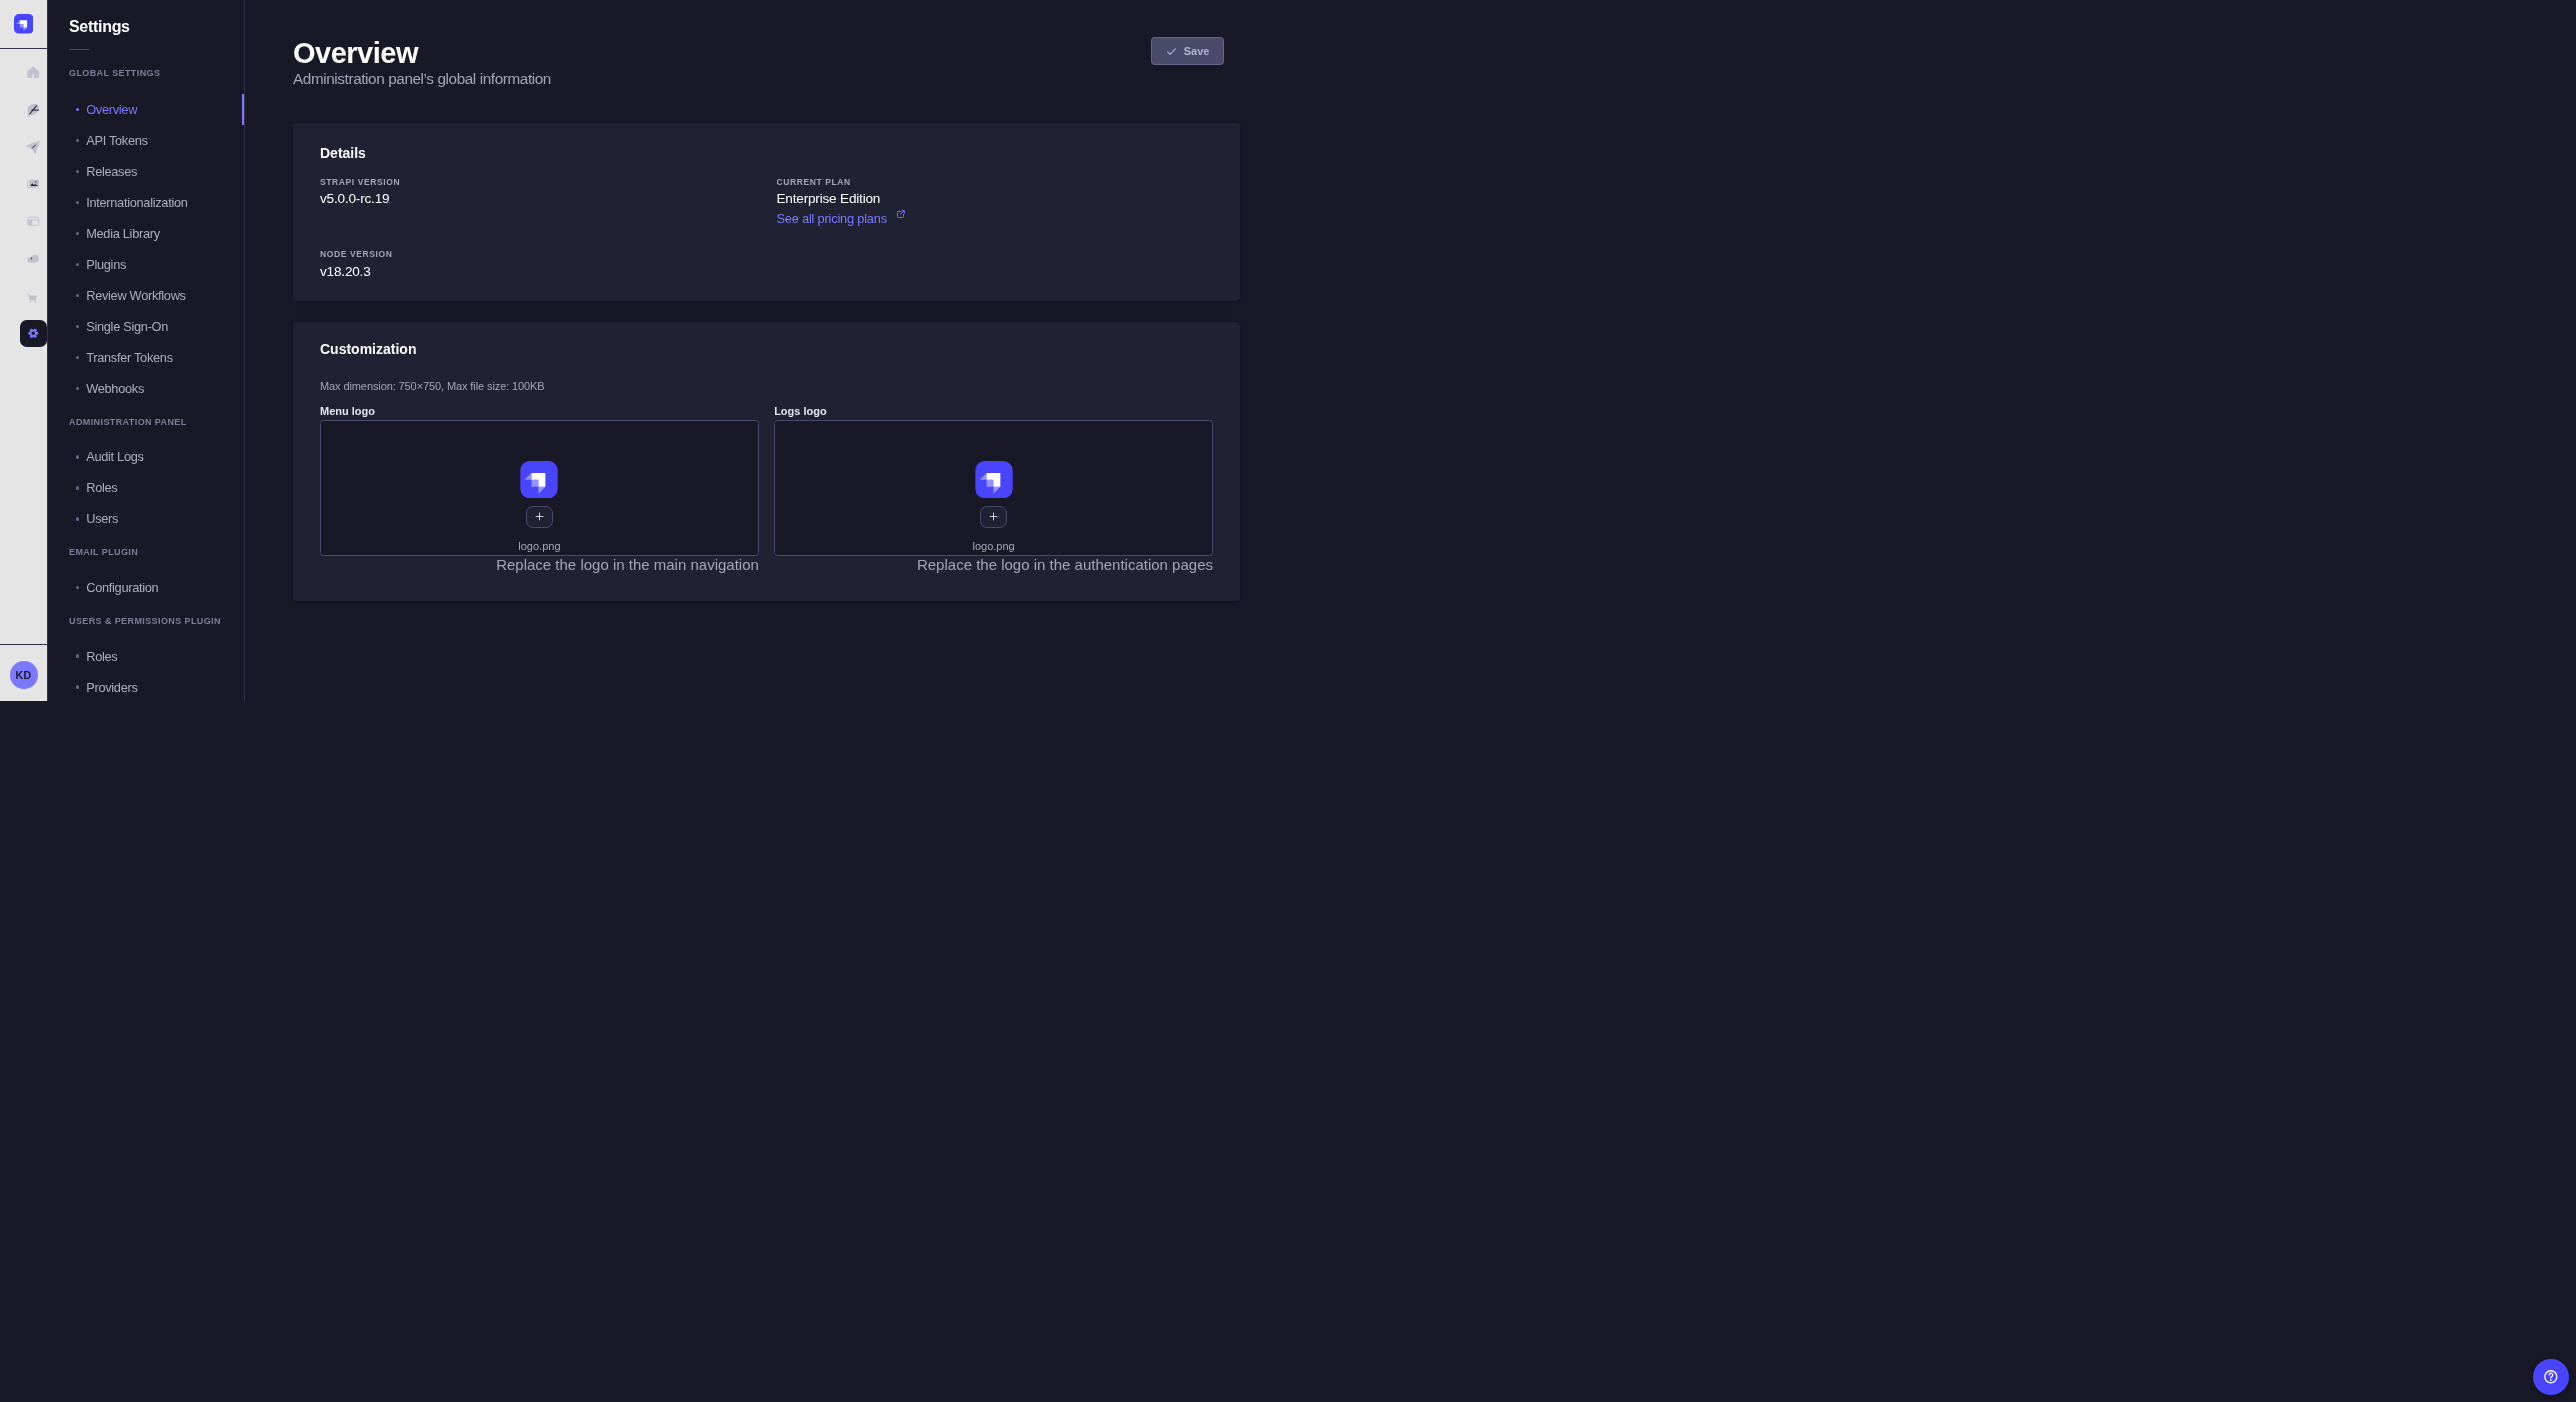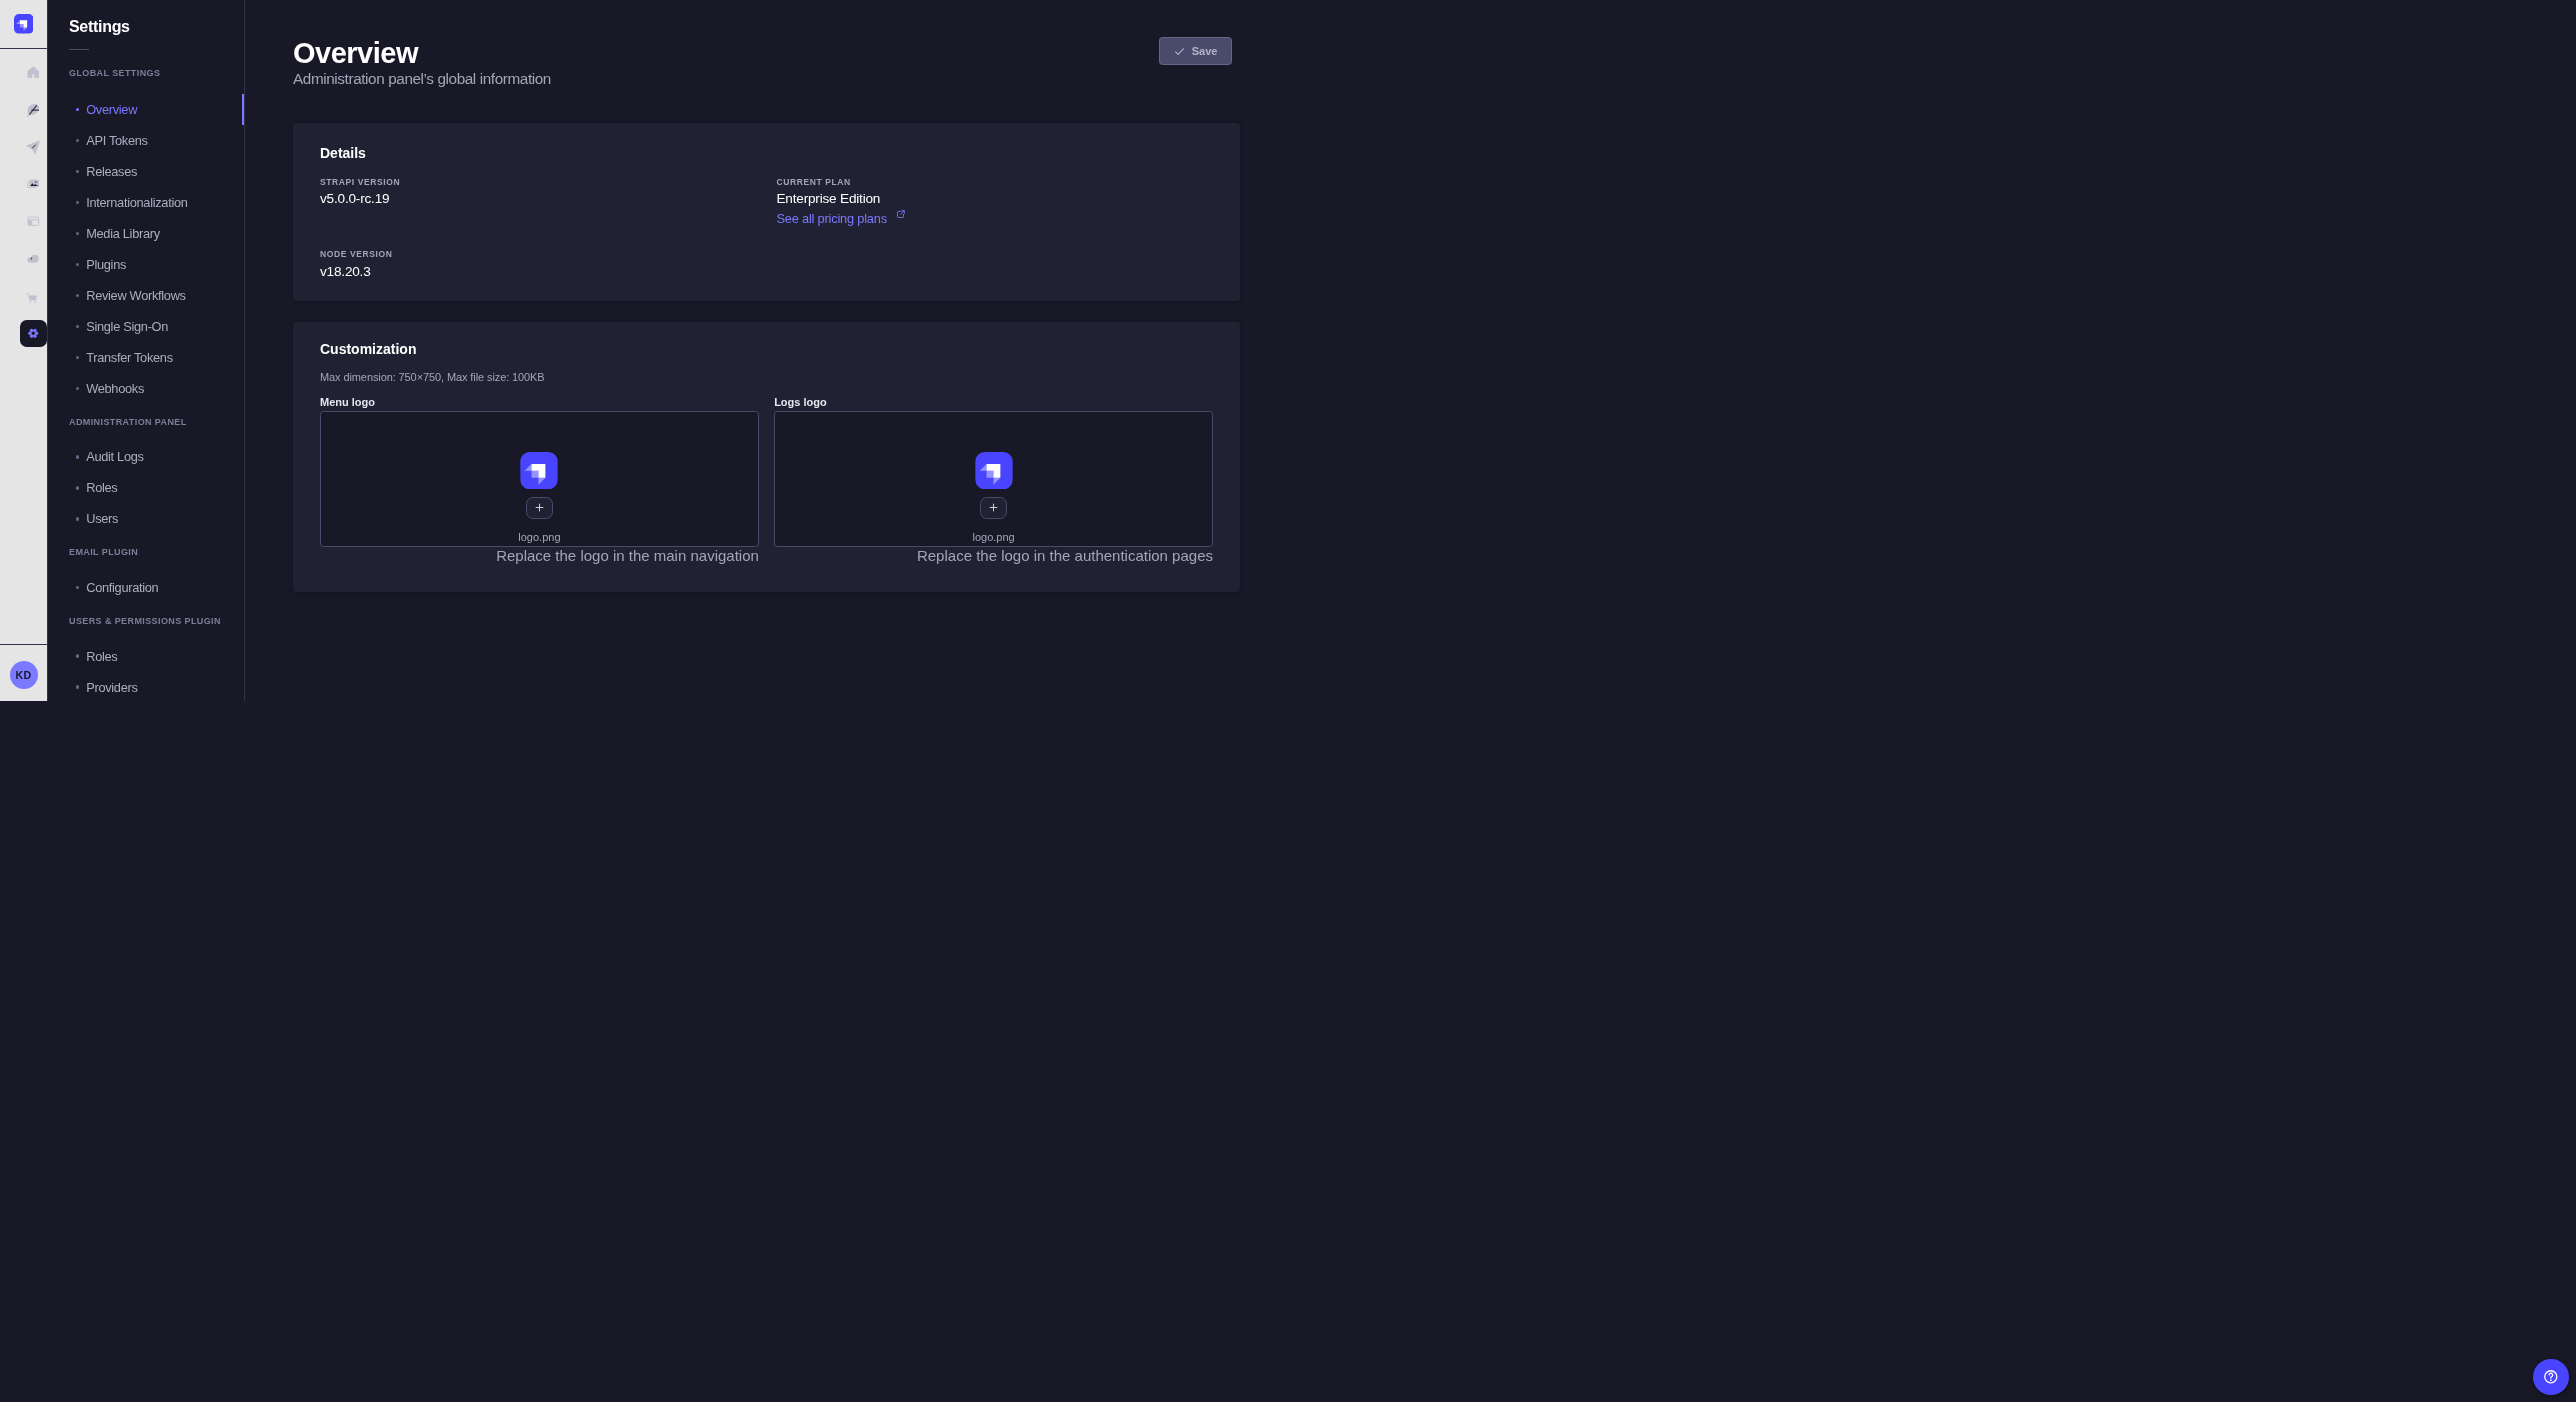--- a/index.html
+++ b/index.html
@@ -76,21 +76,21 @@
   .snav-item.active::after {
     content:''; position:absolute; right:0; top:0; width:1.7px; height:31px;
     background:#7b79ff;
   }
   
   .main { flex:1 1 auto; padding:0 48px; position:relative; overflow:hidden; }
   .page-header { padding-top:35px; position:relative; }
   .page-title { font-size:29px; line-height:36px; font-weight:700; color:#fff; letter-spacing:-0.5px; }
   .page-subtitle { font-size:15.3px; line-height:20.4px; letter-spacing:-0.4px; color:#a5a5ba; margin-top:-2px; }
   .save-btn {
-    position:absolute; top:37px; right:8px; height:28px;
+    position:absolute; top:37px; right:16px; height:28px;
     display:flex; align-items:center; gap:6.8px; padding:0 13.6px;
     background:#4a4a6a; border:0.9px solid #666687; border-radius:3.4px;
     color:#b4b4c9; font-size:11px; font-weight:700; font-family:inherit; cursor:default;
   }
   .save-btn svg { width:11px; height:11px; }
   .card {
     background:#212134; border-radius:3.4px;
     box-shadow:0 0.9px 3.4px rgba(10,10,24,.35);
   }
   .card-title { font-size:14px; line-height:20.4px; font-weight:700; color:#fff; }
@@ -103,21 +103,21 @@
     font-size:8.5px; line-height:13.6px; font-weight:700;
     letter-spacing:0.6px; color:#a5a5ba;
   }
   .field-value { font-size:13.6px; line-height:20.4px; font-weight:400; letter-spacing:-0.2px; color:#fff; }
   .pricing-link {
     margin-top:-0.9px; display:inline-flex; align-items:flex-start; gap:7.7px;
     color:#7b79ff; font-size:12.8px; line-height:19px; letter-spacing:-0.2px; text-decoration:none; cursor:pointer;
   }
   .pricing-link svg { width:11px; height:11px; }
   .card-customization { margin-top:21px; padding:17.5px 27px 28px; }
-  .card-sub { font-size:11px; line-height:17px; letter-spacing:-0.1px; color:#a5a5ba; margin-top:9px; }
+  .card-sub { font-size:11px; line-height:17px; letter-spacing:-0.1px; color:#a5a5ba; margin-top:18px; }
   .logo-cols { display:grid; grid-template-columns:1fr 1fr; column-gap:15.3px; margin-top:7.7px; }
   .logo-label { font-size:11px; line-height:17px; font-weight:700; color:#e6e6ef; }
   .upload-box {
     height:136px; border:0.9px solid #4a4a6a; border-radius:3.4px; background:#181826;
     display:flex; flex-direction:column; align-items:center; padding-top:40px;
     cursor:pointer;
   }
   .upload-logo { width:38px; height:38px; display:block; }
   .plus-btn {
     margin-top:7.7px; width:27px; height:23px;

